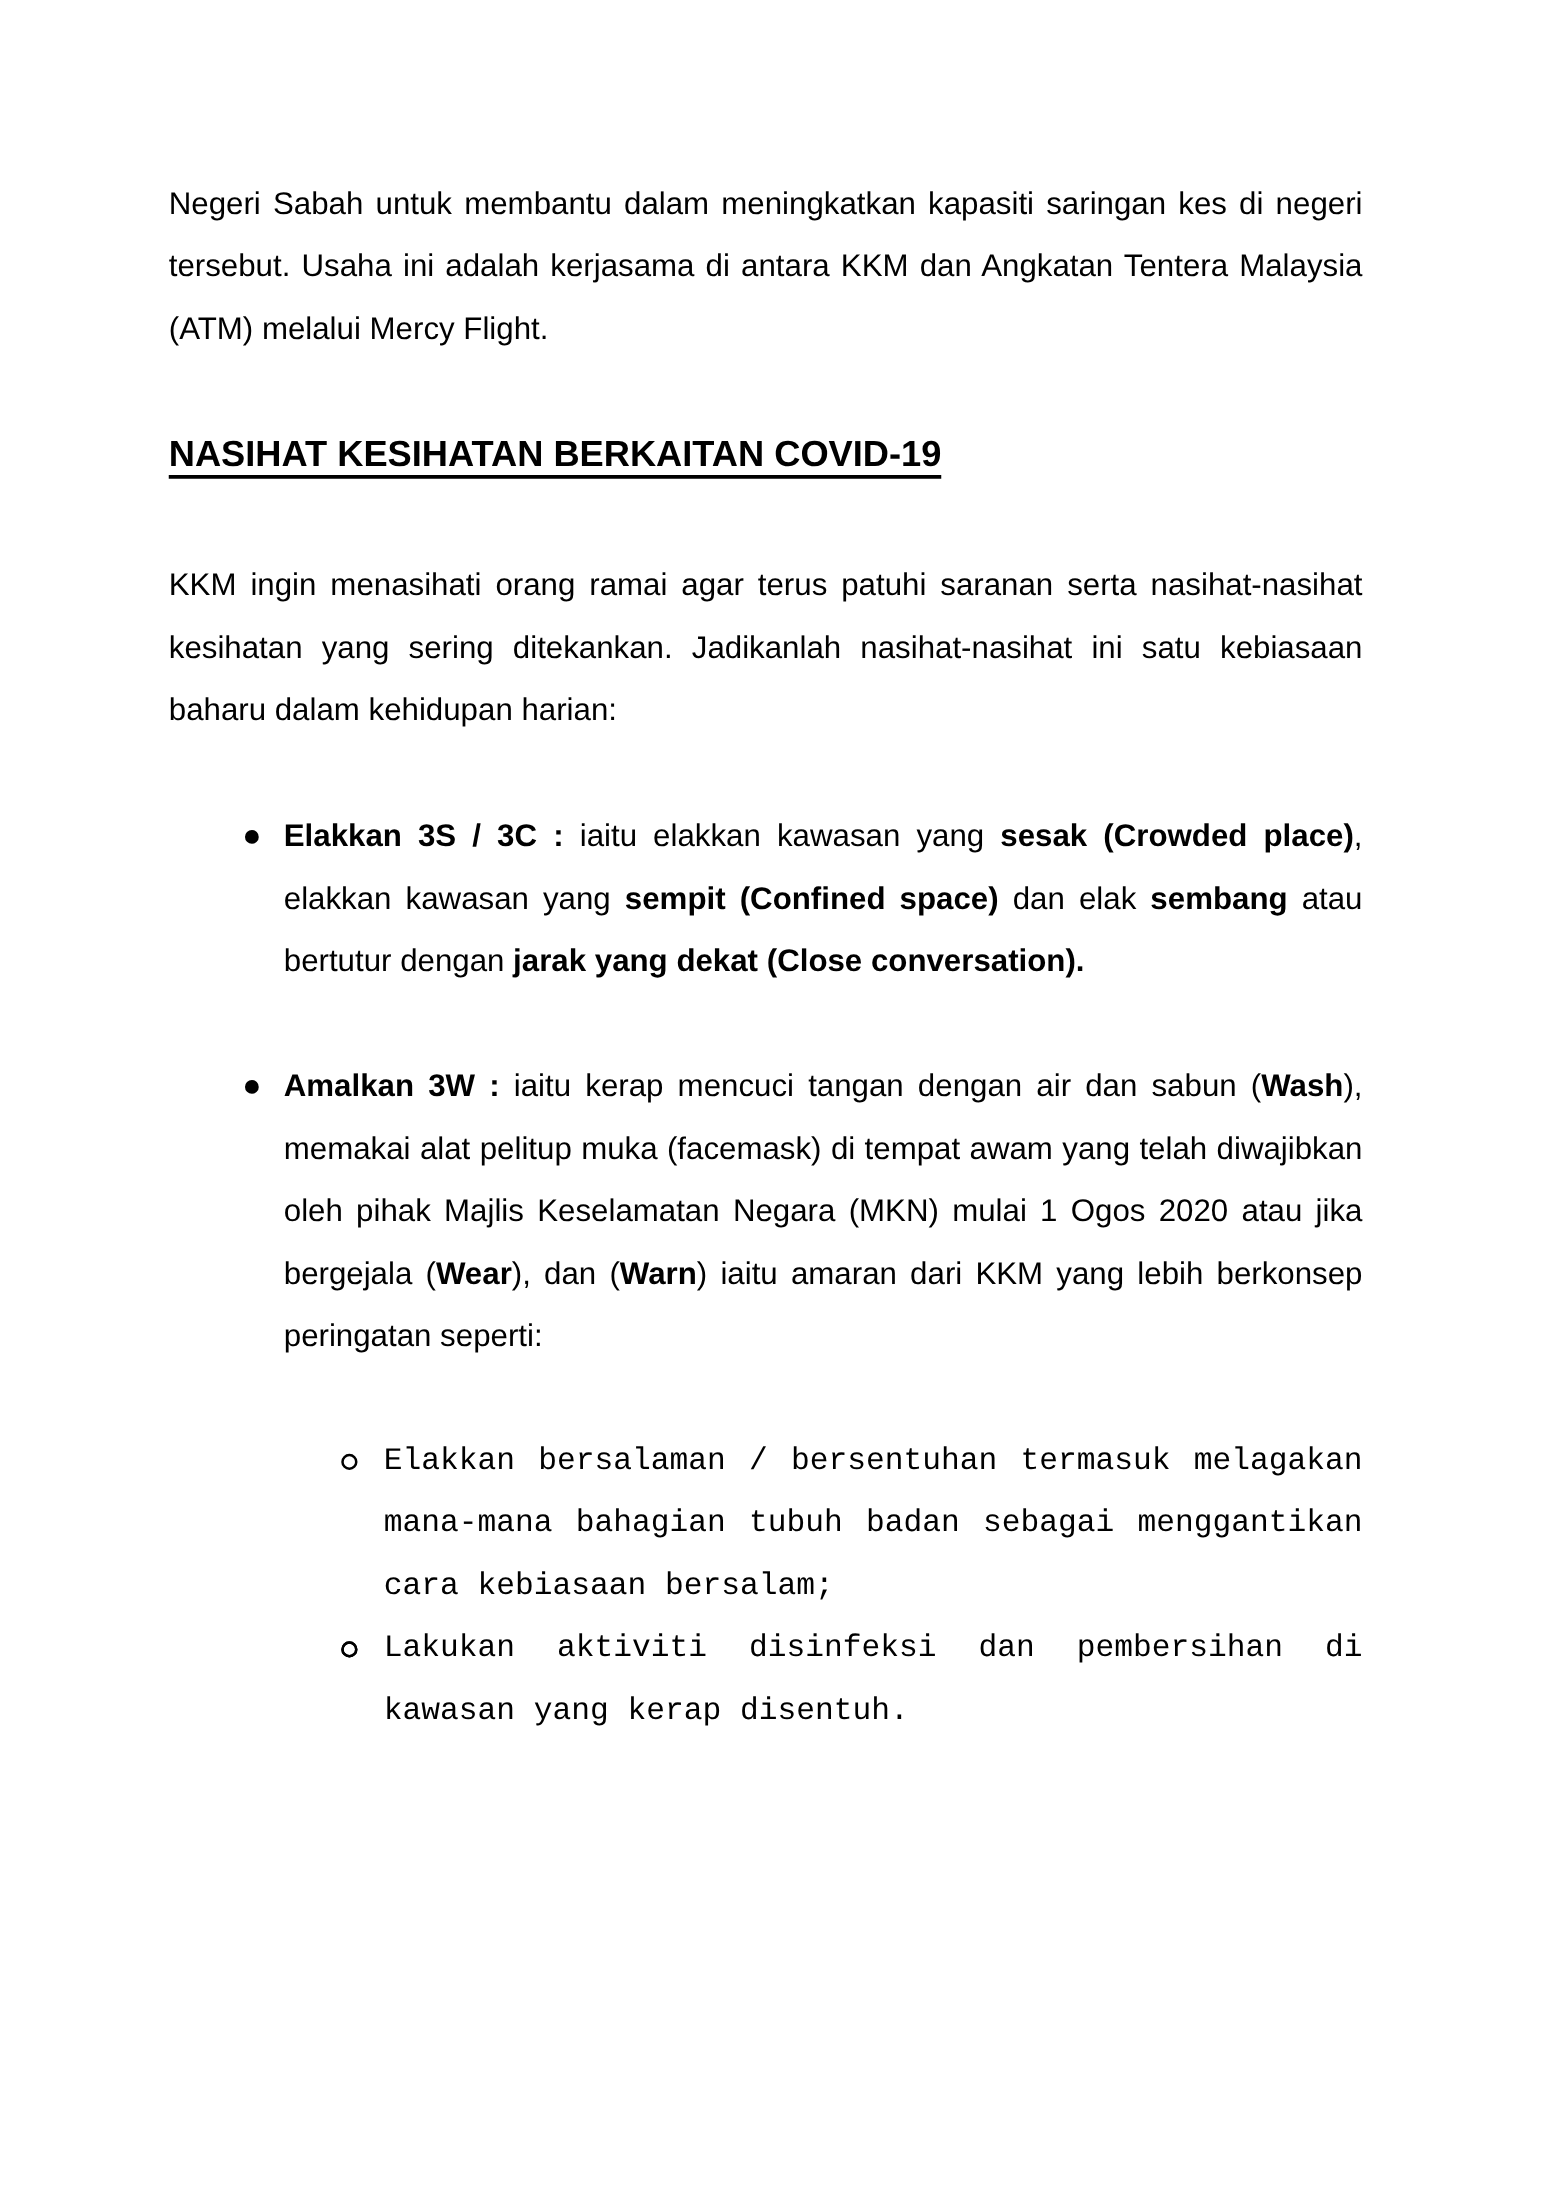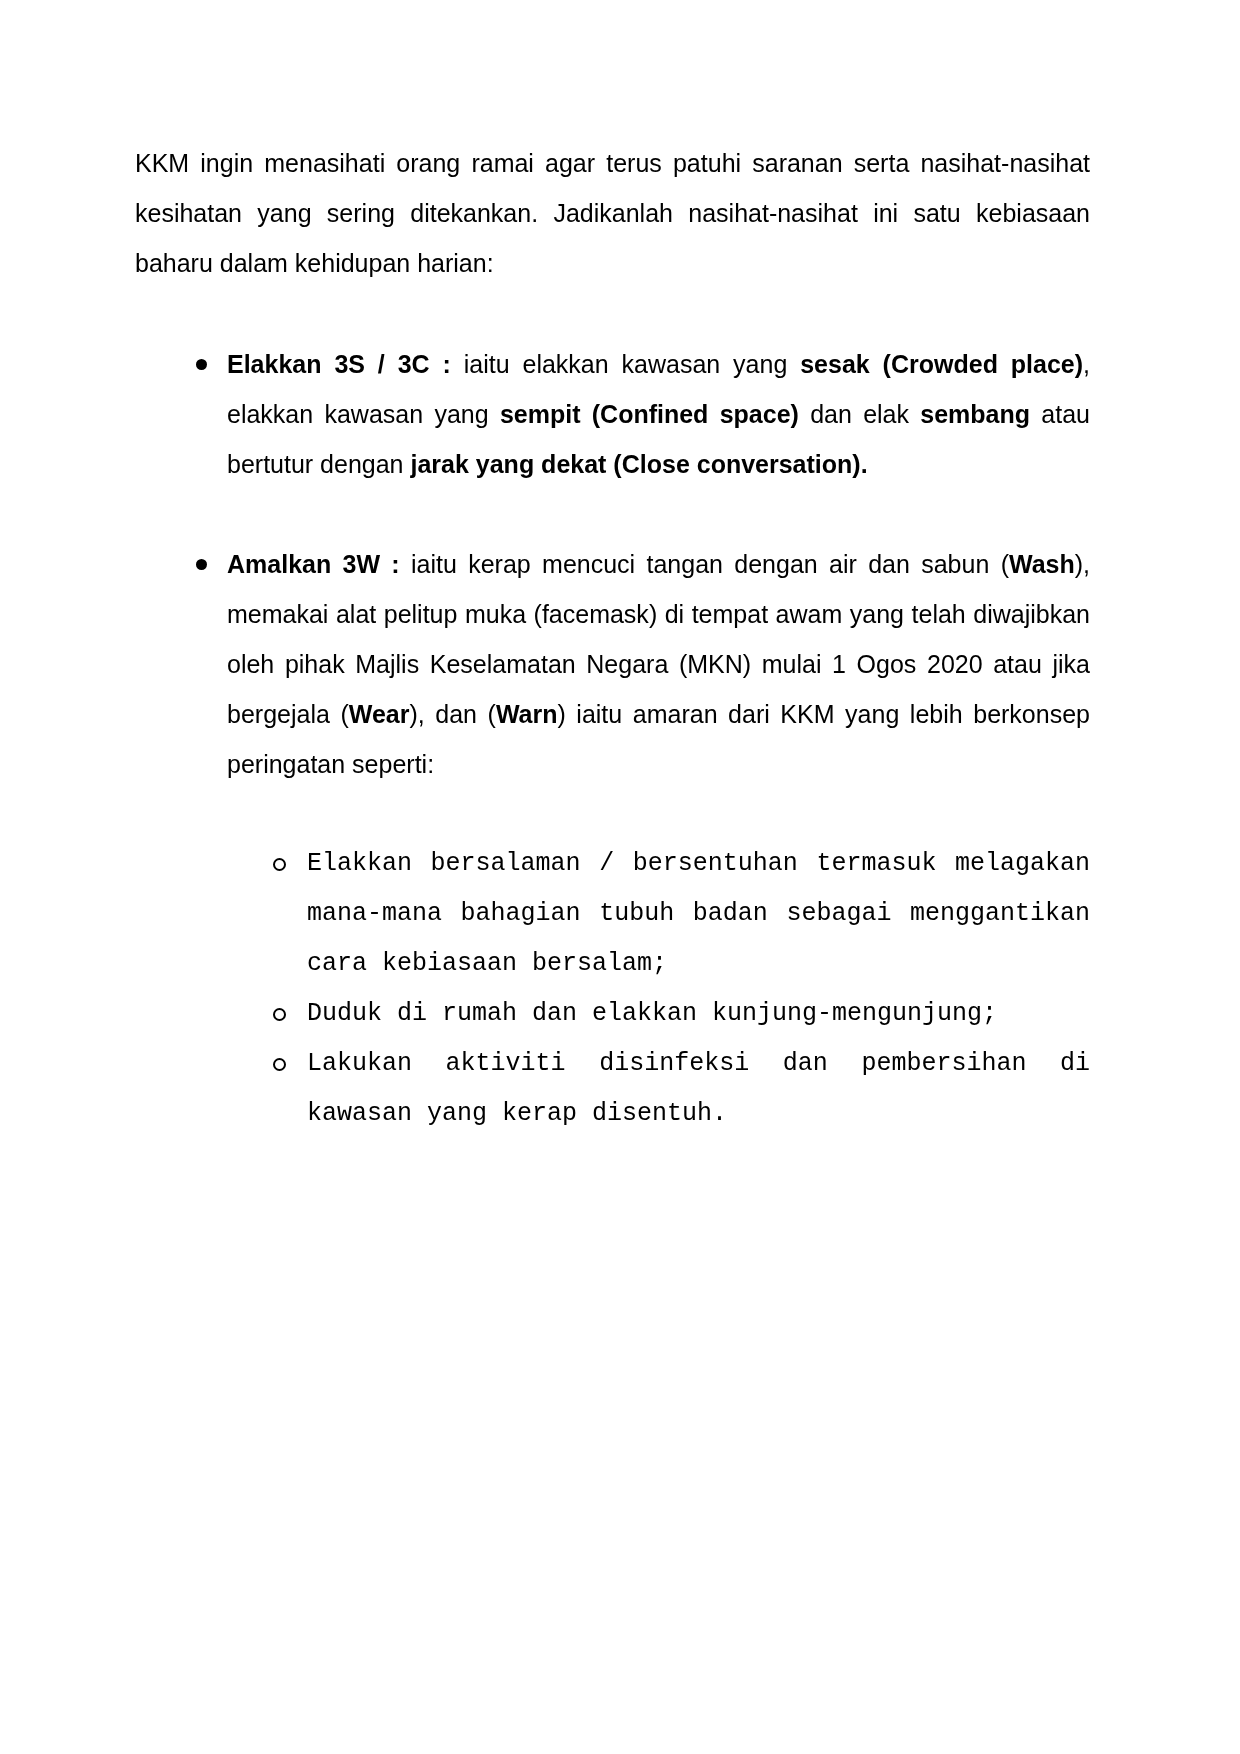--- a/index.html
+++ b/index.html
@@ -79,26 +79,28 @@
     background: transparent;
   }
   .b { font-weight: bold; }
   .i { }
 </style>
 </head>
 <body>
 
 <div class="page" style="background: rgb(255, 255, 255); color: rgb(0, 0, 0);">
 
+  <p class="para">Negeri Sabah untuk membantu dalam meningkatkan kapasiti saringan kes di negeri tersebut. Usaha ini adalah kerjasama di antara KKM dan Angkatan Tentera Malaysia (ATM) melalui Mercy Flight.</p>
 
+  <h2 class="heading"><span class="heading-underline">NASIHAT KESIHATAN BERKAITAN COVID-19</span></h2>
 
   <p class="para">KKM ingin menasihati orang ramai agar terus patuhi saranan serta nasihat-nasihat kesihatan yang sering ditekankan. Jadikanlah nasihat-nasihat ini satu kebiasaan baharu dalam kehidupan harian:</p>
 
   <ul class="main-list">
       <li><span class="marker-disc"></span><span><span class="b ">Elakkan 3S / 3C : </span><span class="">iaitu elakkan kawasan yang </span><span class="b ">sesak (</span><span class="b i">Crowded place</span><span class="b ">)</span><span class="">, elakkan kawasan yang </span><span class="b ">sempit (</span><span class="b i">Confined space</span><span class="b ">)</span><span class=""> dan elak </span><span class="b ">sembang</span><span class=""> atau bertutur dengan </span><span class="b ">jarak yang dekat (</span><span class="b i">Close conversation).</span></span></li>
       <li><span class="marker-disc"></span><span><span class="b ">Amalkan 3W : </span><span class="">iaitu kerap mencuci tangan dengan air dan sabun (</span><span class="b i">Wash</span><span class="">), memakai alat pelitup muka (</span><span class="i">facemask</span><span class="">) di tempat awam yang telah diwajibkan oleh pihak Majlis Keselamatan Negara (MKN) mulai 1 Ogos 2020 atau jika bergejala (</span><span class="b i">Wear</span><span class="">), dan (</span><span class="b i">Warn</span><span class="">) iaitu amaran dari KKM yang lebih berkonsep peringatan seperti:</span></span><ul class="sub-list">
           <li><span class="marker-circle"></span><span><span class="">Elakkan bersalaman / bersentuhan termasuk melagakan mana-mana bahagian tubuh badan sebagai menggantikan cara kebiasaan bersalam;</span></span></li>
-          <li><span class="marker-circle"></span><span><span class="">Duduk di rumah dan elakkan kunjung-mengunjung;</span></span></li>
+          <li><span class="marker-circle"></span></li>
           <li><span class="marker-circle"></span><span><span class="">Lakukan aktiviti disinfeksi dan pembersihan di kawasan yang kerap disentuh.</span></span></li>
         </ul></li>
     </ul>
 
 </div>
 
 </body></html>

